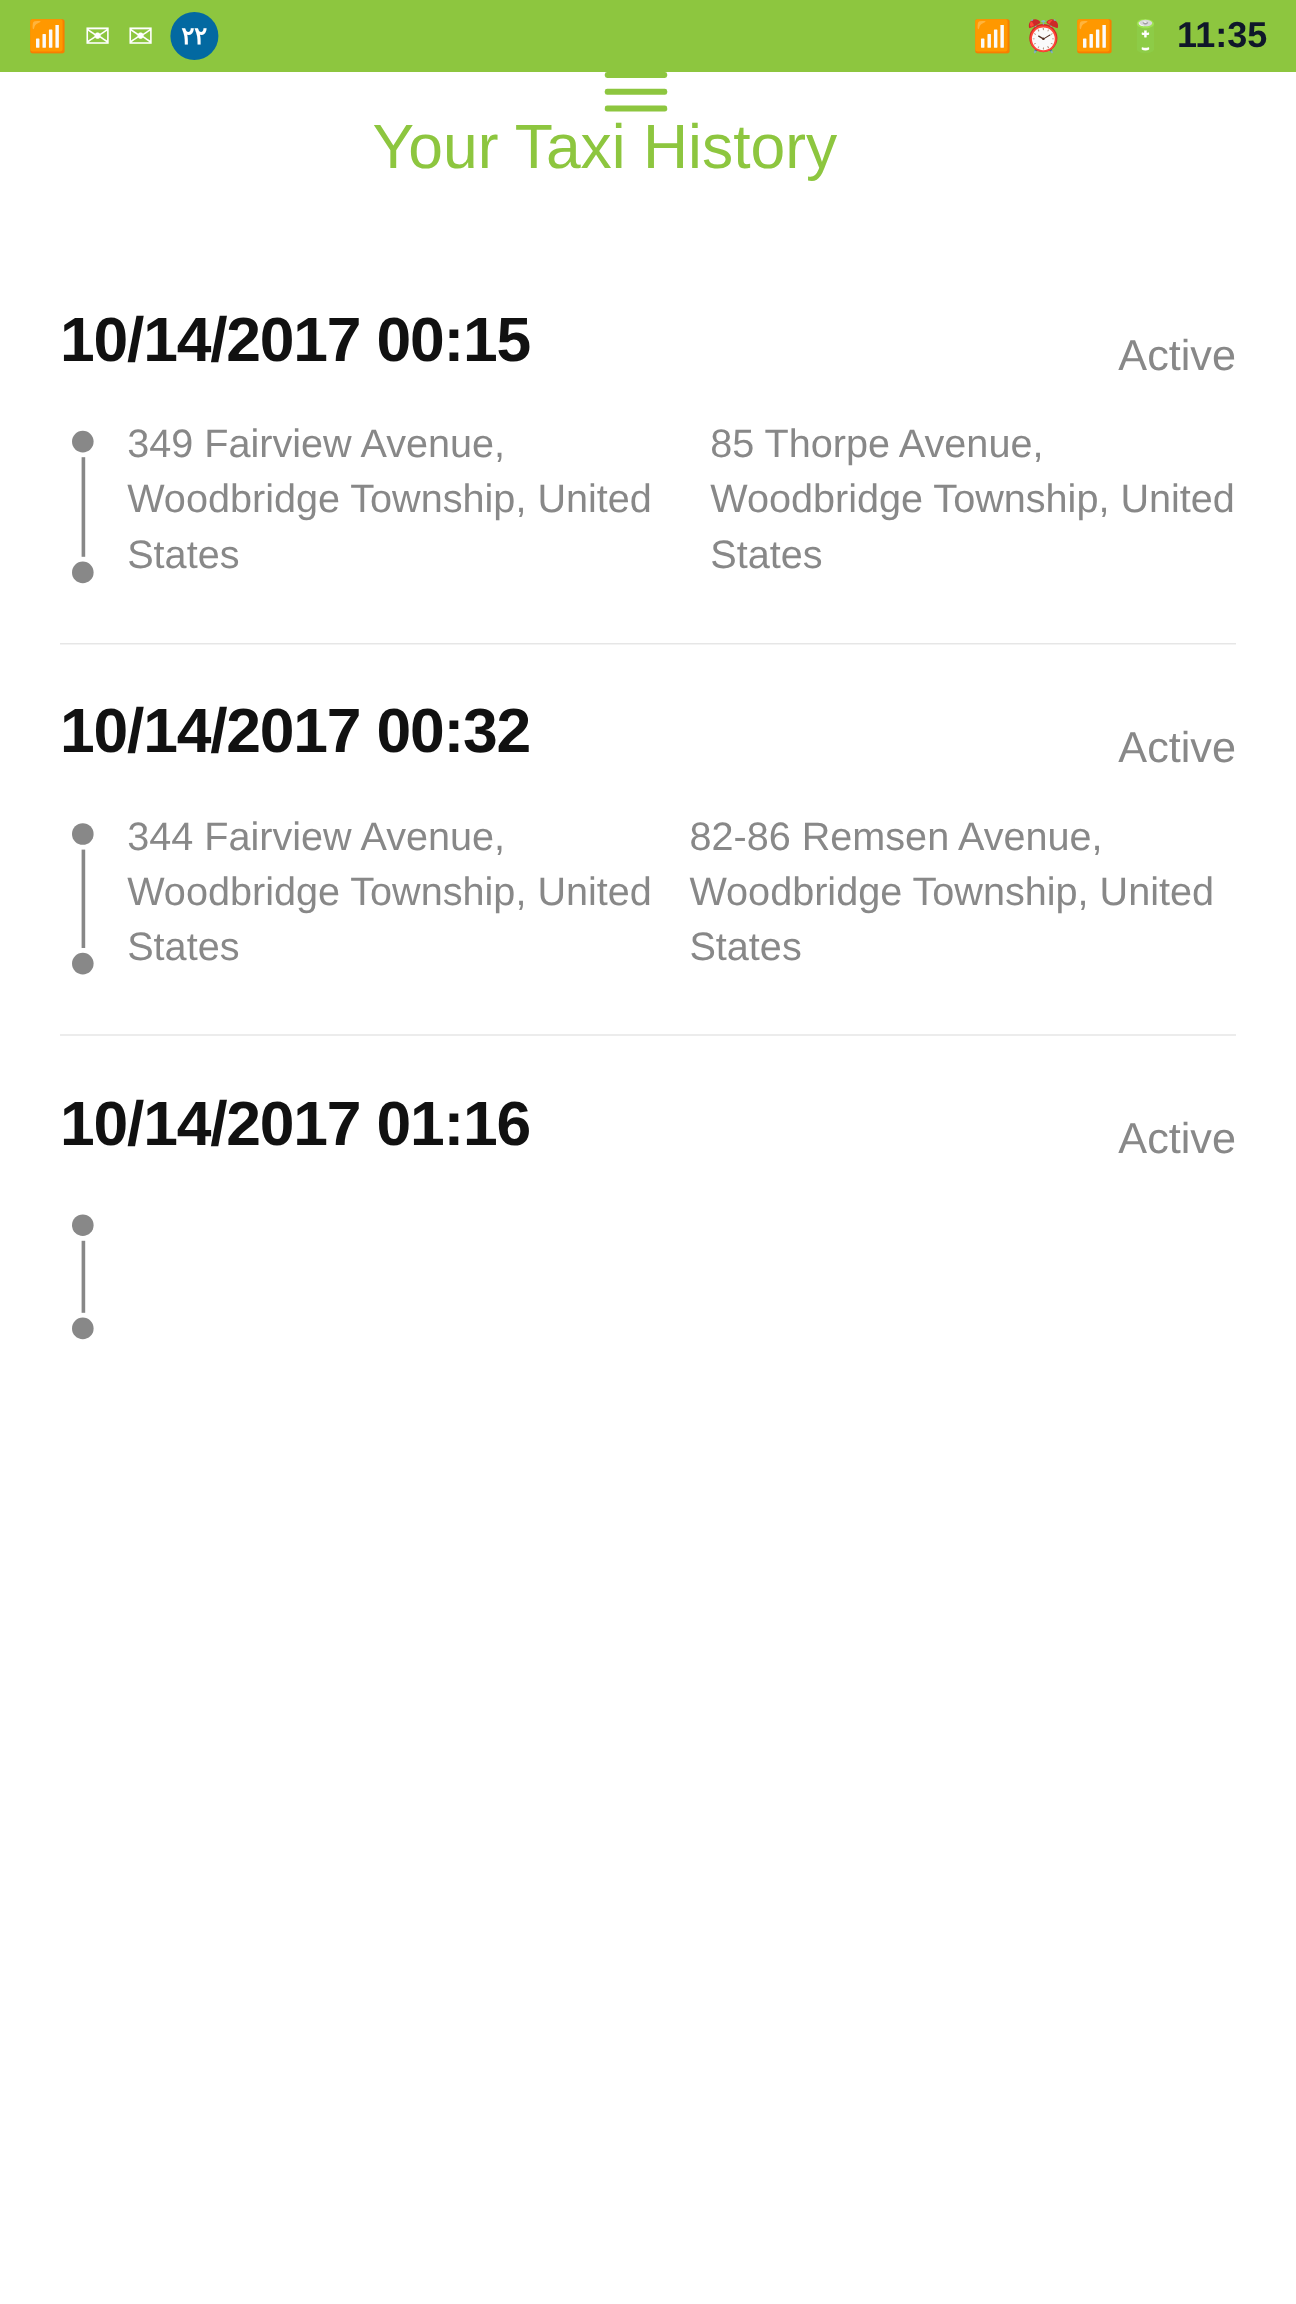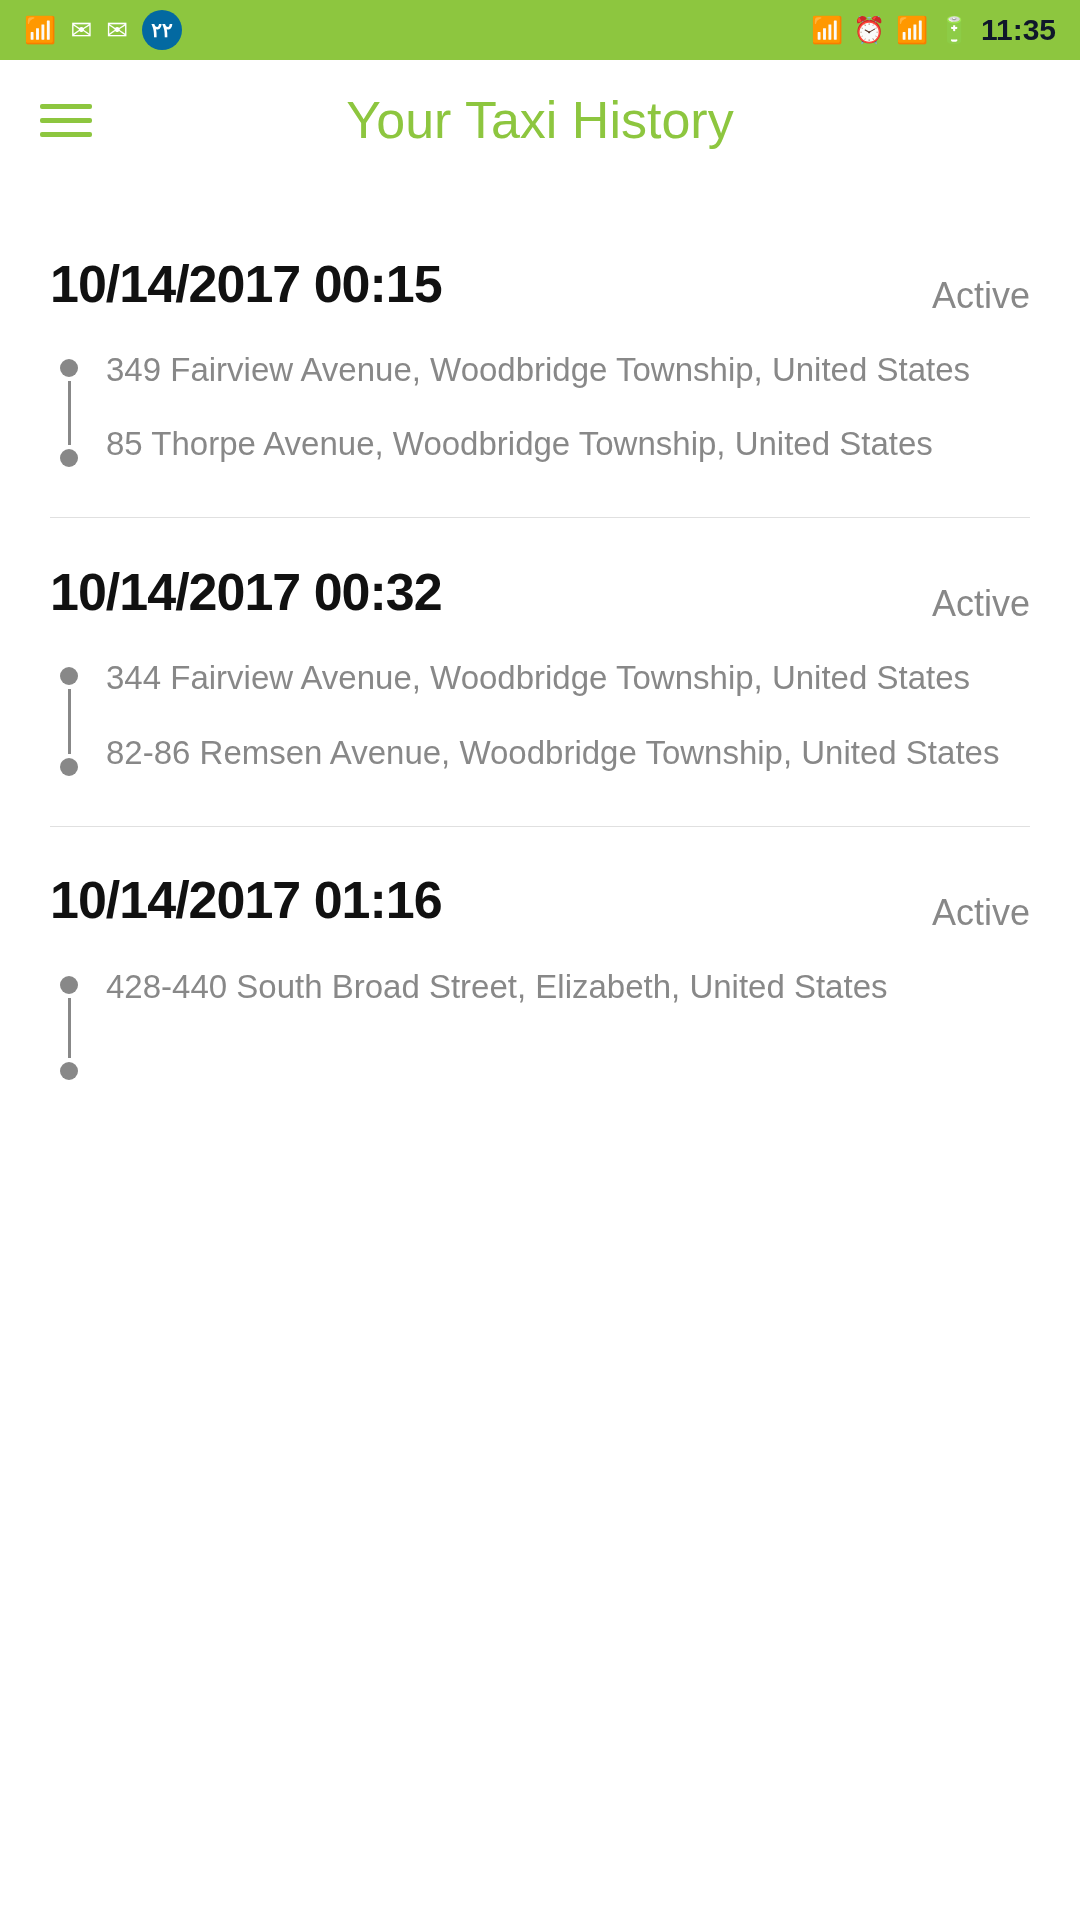--- a/index.html
+++ b/index.html
@@ -63,20 +63,21 @@
 
     
     .header {
       width: 100%;
       height: 120px;
       background: #ffffff;
       display: flex;
       align-items: center;
       padding: 0 40px;
       border-bottom: none;
+      flex-direction: column;
     }
 
     .menu-icon {
       display: flex;
       flex-direction: column;
       gap: 9px;
       cursor: pointer;
       margin-right: 20px;
     }
 
@@ -159,21 +160,21 @@
     .route-line {
       width: 3px;
       flex: 1;
       background: #888888;
       margin: 4px 0;
       min-height: 60px;
     }
 
     .route-addresses {
       display: flex;
-      flex-direction: column;
+      flex-direction: row;
       justify-content: space-between;
       gap: 28px;
     }
 
     .address {
       font-size: 33px;
       color: #888888;
       line-height: 1.4;
       font-weight: 400;
     }
@@ -258,17 +259,16 @@
         <span class="ride-datetime">10/14/2017 01:16</span>
         <span class="ride-status">Active</span>
       </div>
       <div class="ride-route">
         <div class="route-dots">
           <div class="dot"></div>
           <div class="route-line"></div>
           <div class="dot"></div>
         </div>
         <div class="route-addresses">
-          <span class="address">428-440 South Broad Street, Elizabeth, United States</span>
         </div>
       </div>
     </div>
   </div>
 
 </body></html>

